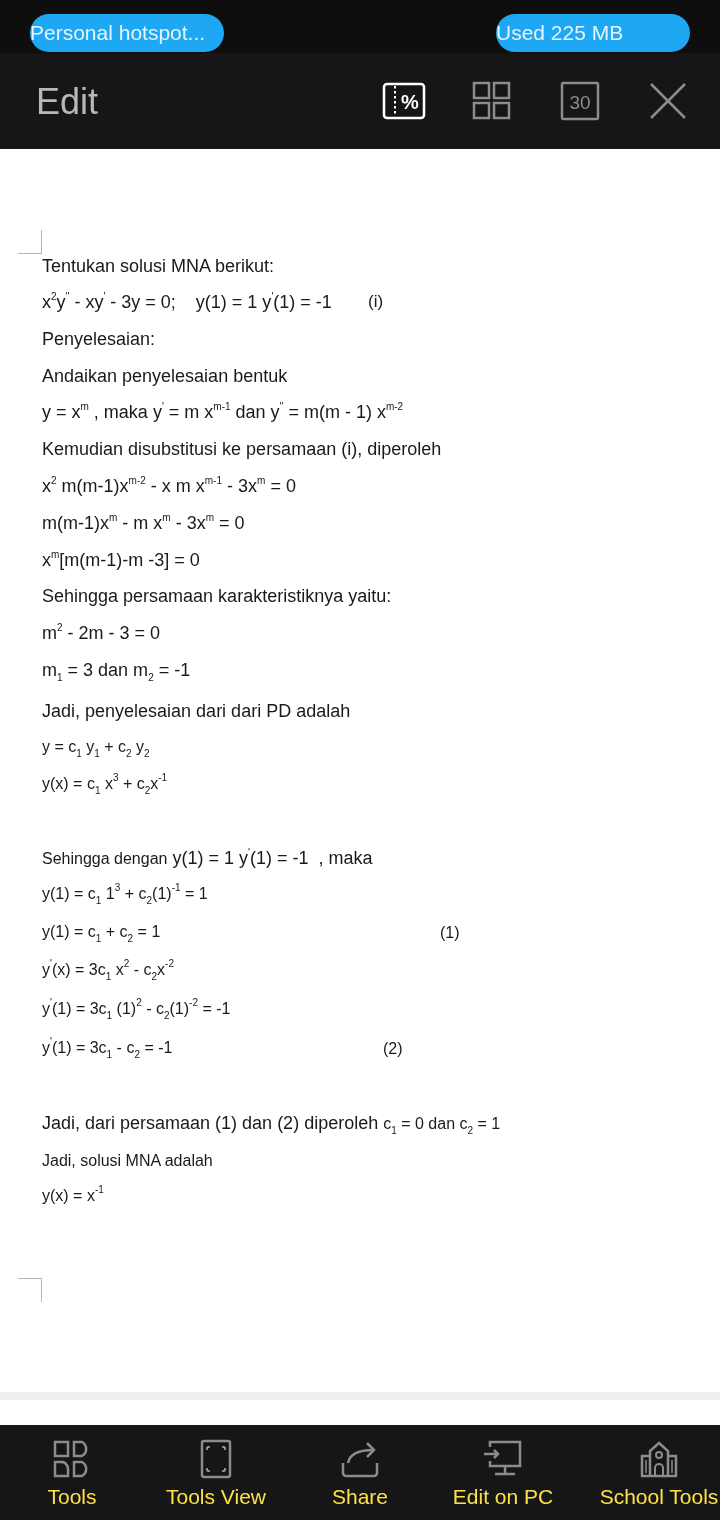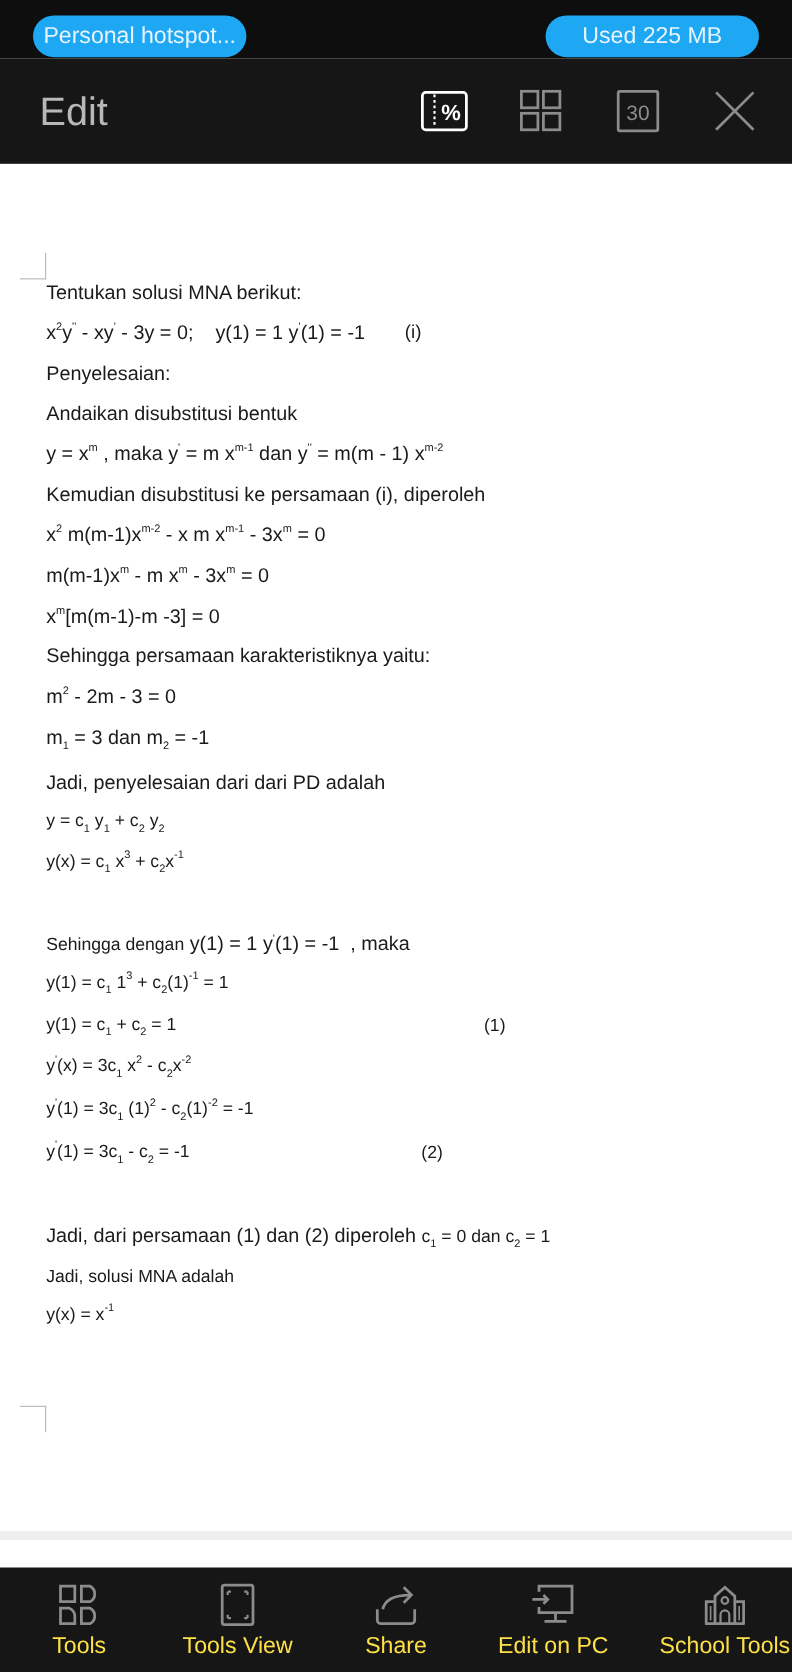--- a/index.html
+++ b/index.html
@@ -1,18 +1,18 @@
 <!DOCTYPE html>
 <html><head>
 <meta charset="utf-8">
 <style>
   * { box-sizing: border-box; margin: 0; padding: 0; }
   html, body { width: 720px; height: 1520px; overflow: hidden; background: #ffffff; font-family: "Liberation Sans", "DejaVu Sans", sans-serif; }
   .status-bar { position: absolute; left: 0; top: 0; width: 720px; height: 53px; background: #0e0e0e; }
-  .pill { position: absolute; top: 14px; height: 38px; border-radius: 19px; background: #1ea7f2; color: #e6f4ff; font-size: 21px; line-height: 38px; text-align: center; white-space: nowrap; overflow: hidden; }
+  .pill { position: absolute; top: 14px; height: 38px; border-radius: 19px; background: #1ea7f2; color: #e6f4ff; font-size: 21px; line-height: 38px; text-align: left; white-space: nowrap; overflow: hidden; }
   .pill.left { left: 30px; width: 194px; }
   .pill.right { left: 496px; width: 194px; }
   .topbar { position: absolute; left: 0; top: 53px; width: 720px; height: 96px; background: #161616; }
   .topbar .title { position: absolute; left: 36px; top: 28px; font-size: 36px; color: #b8b8b8; }
   .tb-icon { position: absolute; top: 24px; width: 48px; height: 48px; display: flex; align-items: center; justify-content: center; }
   .doc { position: absolute; left: 0; top: 149px; width: 720px; height: 1243px; background: #ffffff; }
   .corner { position: absolute; border-color: #b5b5b5; border-style: solid; }
   .corner.tl { left: 18px; top: 230px; width: 24px; height: 24px; border-width: 0 1px 1px 0; }
   .corner.bl { left: 18px; top: 1278px; width: 24px; height: 24px; border-width: 1px 1px 0 0; }
   .line { position: absolute; left: 42px; color: #1a1a1a; font-size: 18px; white-space: nowrap; }
@@ -72,21 +72,21 @@
 
 <div class="doc"></div>
 <div class="corner tl"></div>
 
 <div class="line" style="top:256px;"><span>Tentukan solusi MNA berikut:</span></div>
 
 <div class="line" style="top:292px;">x<sup>2</sup>y<sup>''</sup> - xy<sup>'</sup> - 3y = 0;&nbsp;&nbsp;&nbsp; y(1) = 1 y<sup>'</sup>(1) = -1</div>
 <div class="eqno" style="left:368px; top:292px;">(i)</div>
 
 <div class="line" style="top:329px;">Penyelesaian:</div>
-<div class="line" style="top:366px;">Andaikan disubstitusi bentuk</div>
+<div class="line" style="top:366px;">Andaikan penyelesaian bentuk</div>
 
 <div class="line" style="top:402px;">y = x<sup>m</sup> , maka y<sup>'</sup> = m x<sup>m-1</sup> dan y<sup>''</sup> = m(m - 1) x<sup>m-2</sup></div>
 
 <div class="line" style="top:439px;">Kemudian disubstitusi ke persamaan (i), diperoleh</div>
 
 <div class="line" style="top:476px;">x<sup>2</sup> m(m-1)x<sup>m-2</sup> - x m x<sup>m-1</sup> - 3x<sup>m</sup> = 0</div>
 <div class="line" style="top:513px;">m(m-1)x<sup>m</sup> - m x<sup>m</sup> - 3x<sup>m</sup> = 0</div>
 <div class="line" style="top:550px;">x<sup>m</sup>[m(m-1)-m -3] = 0</div>
 
 <div class="line" style="top:586px;">Sehingga persamaan karakteristiknya yaitu:</div>

